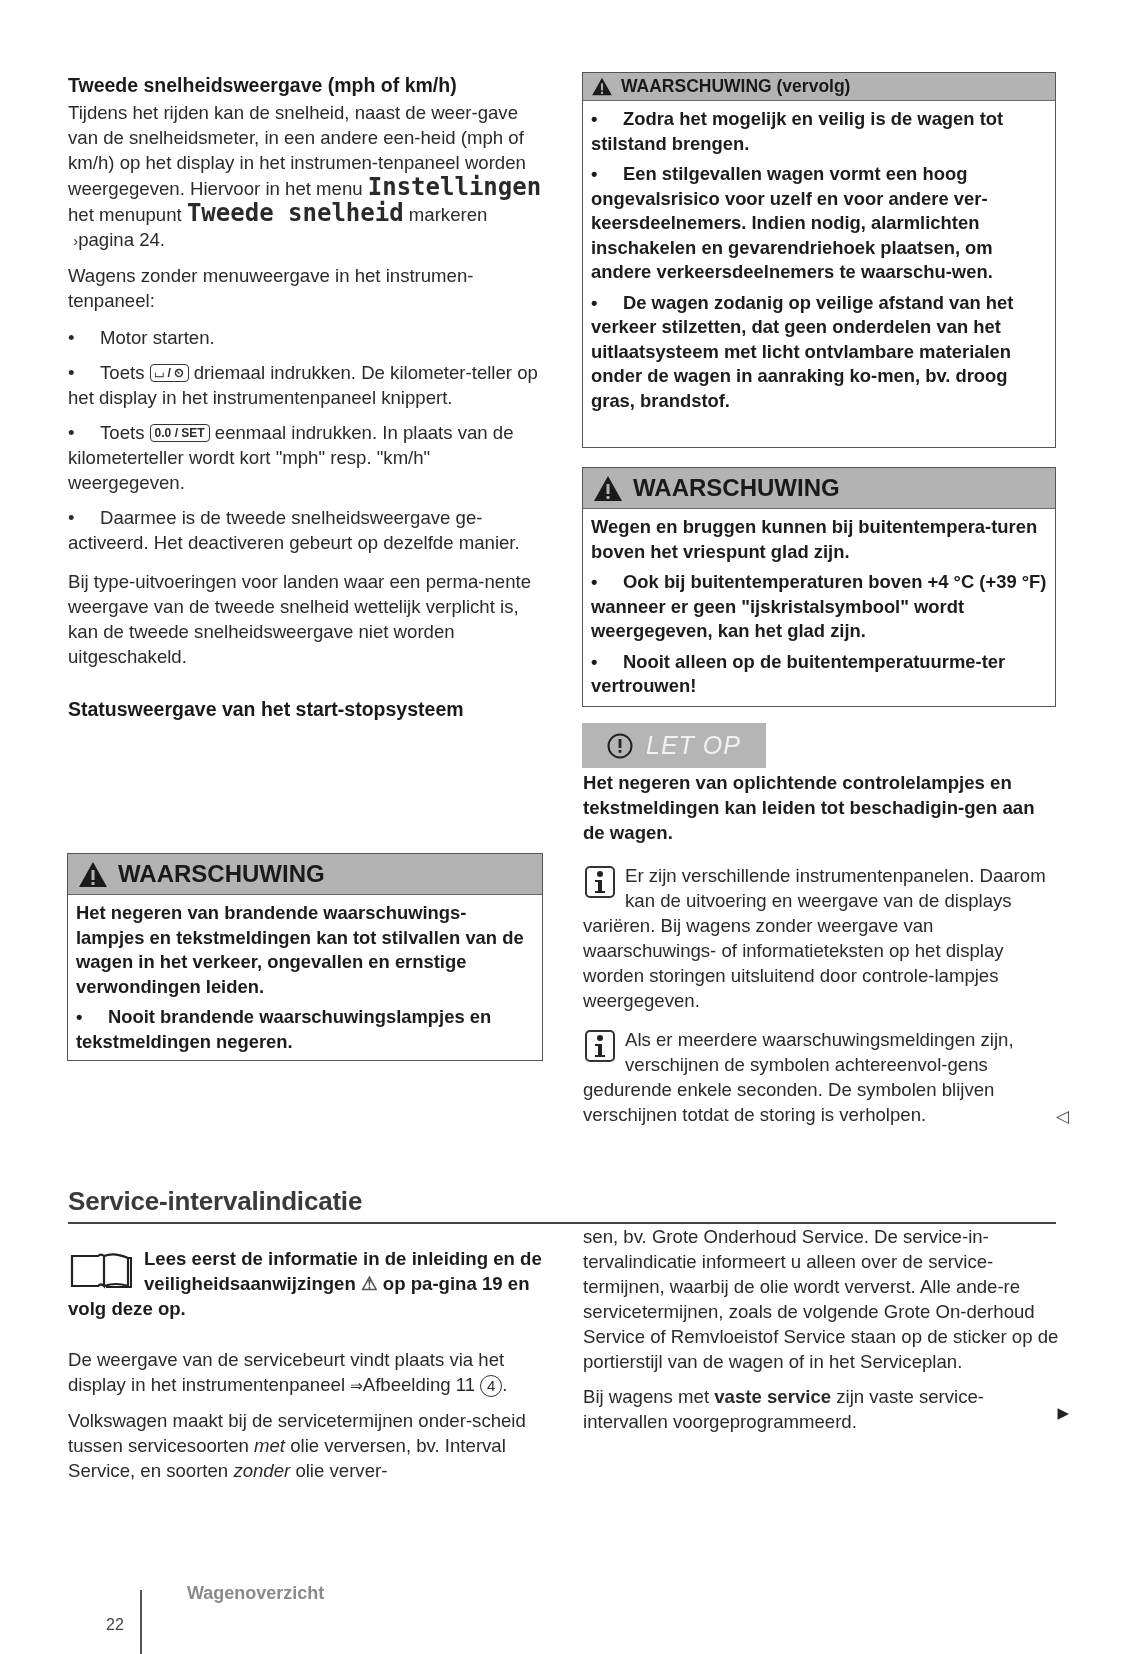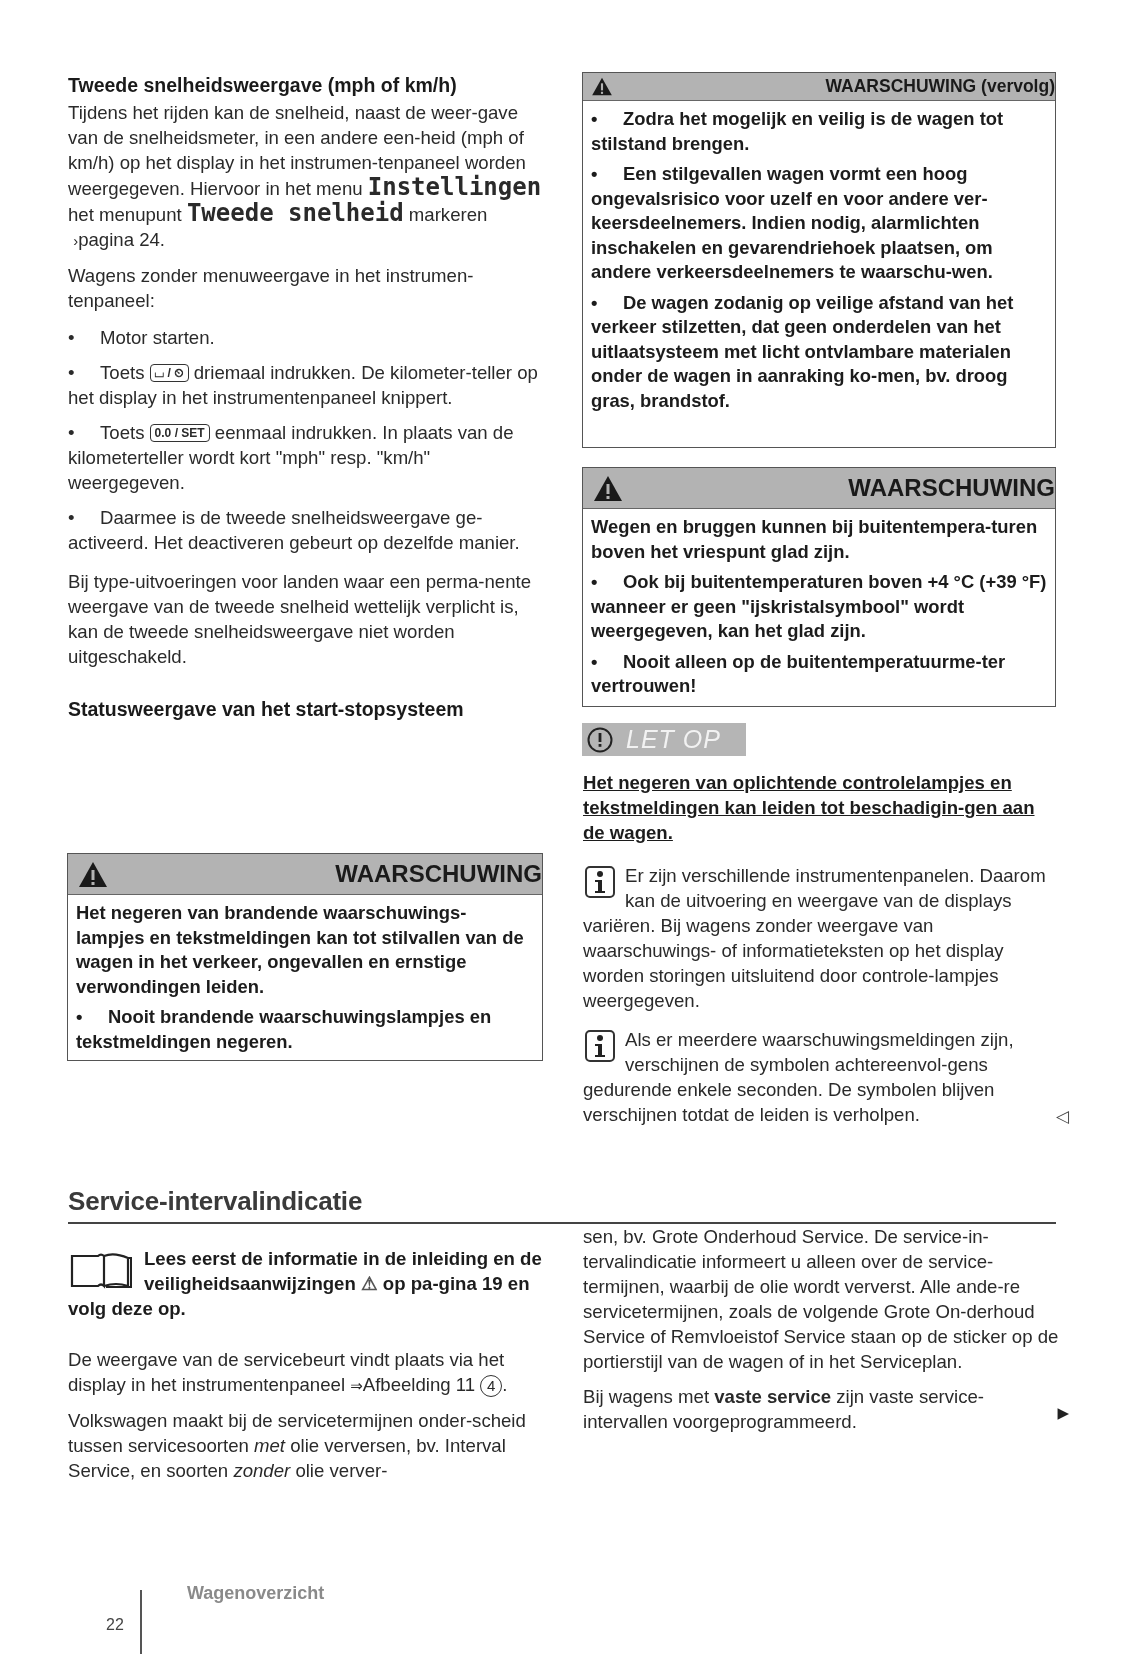--- a/index.html
+++ b/index.html
@@ -14,21 +14,21 @@
   .bullet { position: relative; padding-left: 0; }
   .dot { display: inline-block; width: 32px; }
   .key { display: inline-block; border: 1.5px solid #333; border-radius: 4px; font-size: 12px;
          line-height: 16px; padding: 0 4px; vertical-align: 2px; font-weight: bold; }
   .arrow { font-size: 15px; }
   .circ { display: inline-block; width: 20px; height: 20px; border: 1.5px solid #333; border-radius: 50%;
           text-align: center; line-height: 20px; font-size: 15px; vertical-align: 0px; }
 
   
   .wbox { position: absolute; border: 1.5px solid #555; background: #fff; }
-  .whead { background: #b3b3b3; border-bottom: 1.5px solid #666; display: flex; align-items: center; justify-content: space-between; }
+  .whead { background: #b3b3b3; border-bottom: 1.5px solid #666; display: flex; align-items: center; }
   .whead-title { font-weight: bold; color: #1a1a1a; }
   .wbody { padding: 6px 8px 4px 8px; }
   .wbody .p { font-weight: bold; color: #1c1c1c; font-size: 18.4px; line-height: 24.5px; margin-bottom: 6px; }
 
   .letop { position: absolute; background: #b5b5b5; display: flex; align-items: center; }
   .letop-title { font-style: italic; color: #f2f2f2; font-size: 25px; font-weight: normal; letter-spacing: 1px; }
 
   .info-icon { float: left; width: 30px; height: 32px; border: 2px solid #333; border-radius: 5px;
                margin: 3px 10px 0 2px; position: relative; box-sizing: border-box; }
   .book-icon { float: left; width: 62px; height: 40px; margin: 4px 12px 0 2px; }
@@ -101,49 +101,49 @@
     </svg>
     <span class="whead-title" style="font-size:24px;">WAARSCHUWING</span>
   </div>
   <div class="wbody">
     <p class="p">Wegen en bruggen kunnen bij buitentempera-turen boven het vriespunt glad zijn.</p>
     <p class="p"><span class="dot">•</span><span>Ook bij buitentemperaturen boven +4 °C (+39 °F) wanneer er geen "ijskristalsymbool" wordt weergegeven, kan het glad zijn.</span></p>
     <p class="p"><span class="dot">•</span><span>Nooit alleen op de buitentemperatuurme-ter vertrouwen!</span></p>
   </div>
 </div>
 
-<div class="letop" style="left:582px; top:723px; width:160px; height:33px; padding-left:4px;">
+<div class="letop" style="left:582px; top:723px; width:160px; height:45px; padding-left:24px;">
   <svg width="28" height="28" viewBox="0 0 28 28" style="margin-right:12px;">
     <circle cx="14" cy="14" r="11.5" fill="none" stroke="#222" stroke-width="2"></circle>
     <rect x="12.6" y="7" width="2.8" height="9" fill="#222"></rect>
     <rect x="12.6" y="18" width="2.8" height="2.8" fill="#222"></rect>
   </svg>
   <span class="letop-title">LET OP</span>
 </div>
 <div class="col" style="left:583px; top:770px; width:478px;">
-  <p class="p b" style="font-weight:bold; color:#1c1c1c; margin-bottom:18px;text-decoration:underline;">Het negeren van oplichtende controlelampjes en tekstmeldingen kan leiden tot beschadigin-gen aan de wagen.</p>
+  <p class="p b" style="font-weight:bold; color:#1c1c1c; margin-bottom:18px;">Het negeren van oplichtende controlelampjes en tekstmeldingen kan leiden tot beschadigin-gen aan de wagen.</p>
 
   <div style="margin-bottom:14px;">
     <span class="info-icon">
       <svg width="26" height="28" viewBox="0 0 26 28" style="position:absolute;left:0;top:0;">
         <circle cx="13" cy="6" r="3" fill="#222"></circle>
         <path d="M8 12 H15 V23 H18 V25 H8 V23 H11 V14 H8 Z" fill="#222"></path>
       </svg>
     </span>
     <p class="p" style="margin:0;">Er zijn verschillende instrumentenpanelen. Daarom kan de uitvoering en weergave van de displays variëren. Bij wagens zonder weergave van waarschuwings- of informatieteksten op het display worden storingen uitsluitend door controle-lampjes weergegeven.</p>
   </div>
 
   <div style="clear:both; position:relative;">
     <span class="info-icon">
       <svg width="26" height="28" viewBox="0 0 26 28" style="position:absolute;left:0;top:0;">
         <circle cx="13" cy="6" r="3" fill="#222"></circle>
         <path d="M8 12 H15 V23 H18 V25 H8 V23 H11 V14 H8 Z" fill="#222"></path>
       </svg>
     </span>
-    <p class="p" style="margin:0;">Als er meerdere waarschuwingsmeldingen zijn, verschijnen de symbolen achtereenvol-gens gedurende enkele seconden. De symbolen blijven verschijnen totdat de leiden is verholpen.</p>
+    <p class="p" style="margin:0;">Als er meerdere waarschuwingsmeldingen zijn, verschijnen de symbolen achtereenvol-gens gedurende enkele seconden. De symbolen blijven verschijnen totdat de storing is verholpen.</p>
     <span style="position:absolute; right:-8px; bottom:0; font-size:17px; color:#444;">◁</span>
   </div>
 </div>
 
 <div class="service-heading">Service-intervalindicatie</div>
 <div class="rule"></div>
 
 <div class="col" style="left:68px; top:1246px; width:478px;">
   <div style="margin-bottom:26px;">
     <svg class="book-icon" viewBox="0 0 62 40">

